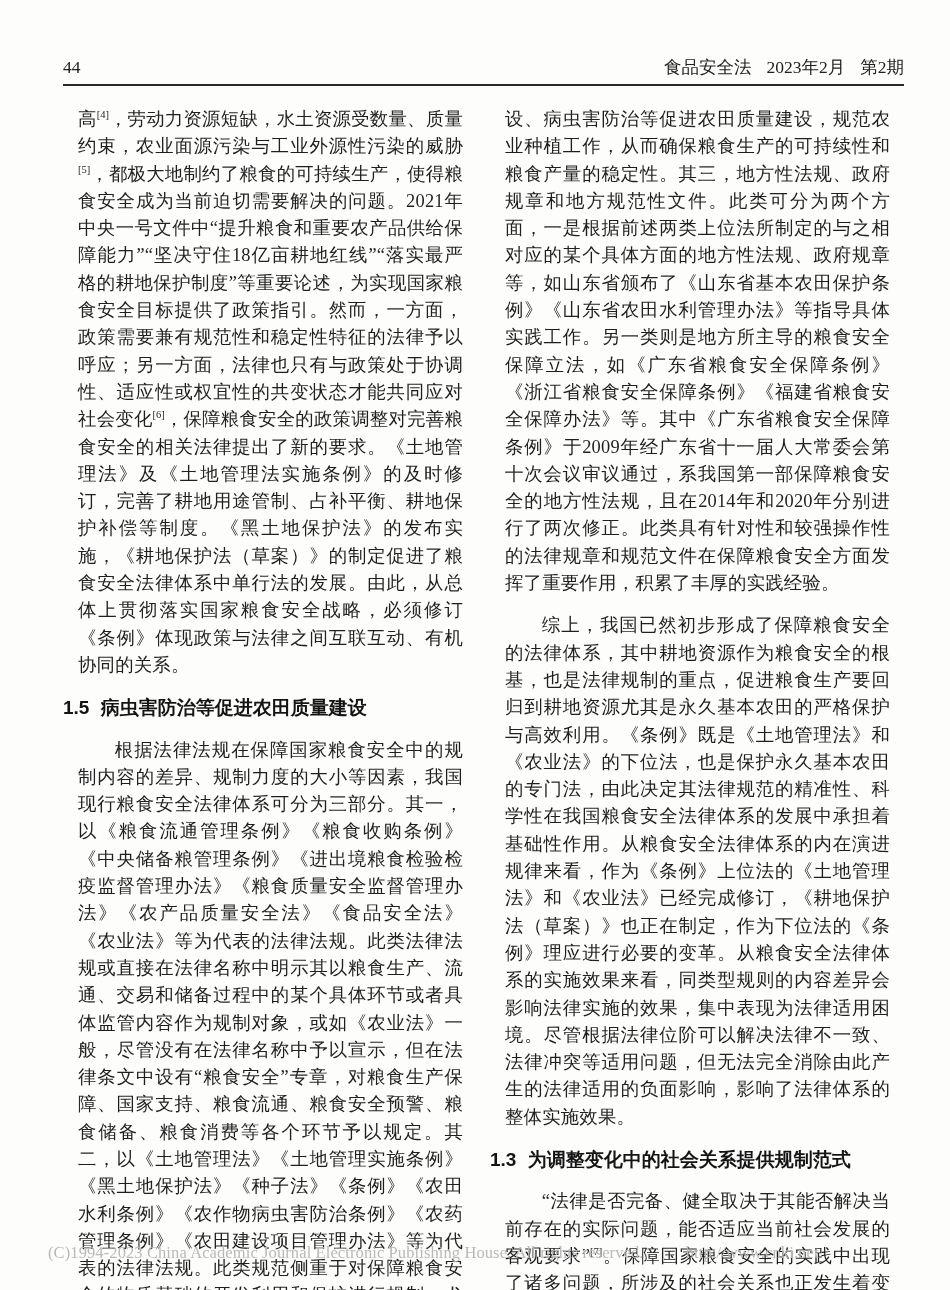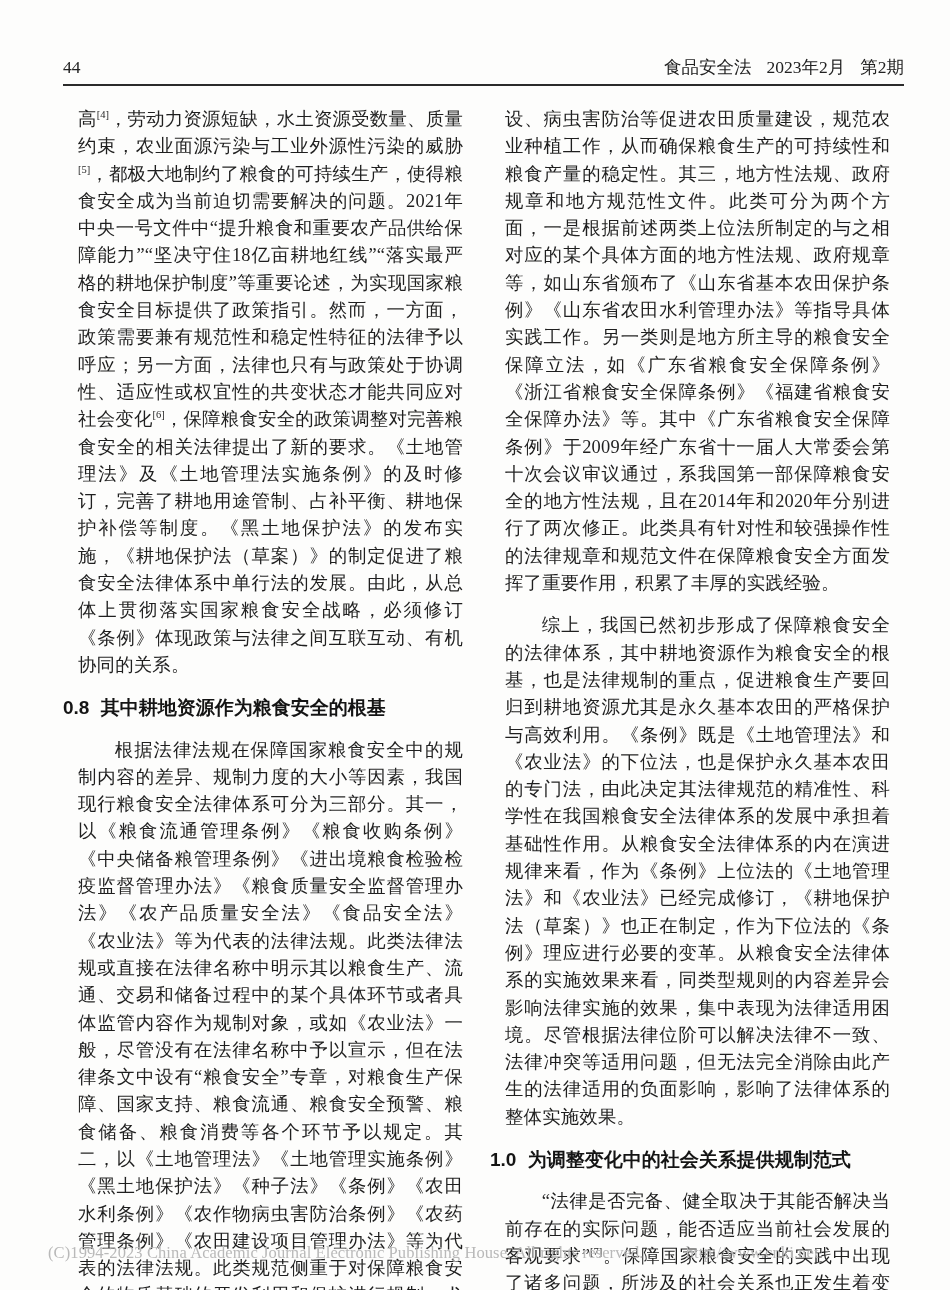--- a/index.html
+++ b/index.html
@@ -87,27 +87,27 @@
       <span>2023年2月</span>
       <span>第2期</span>
     </span>
   </div>
 
   <div class="header-rule"></div>
 
   <div class="body-columns">
     <div class="column" id="col-left">
         <p>高<sup>[4]</sup>，劳动力资源短缺，水土资源受数量、质量约束，农业面源污染与工业外源性污染的威胁<sup>[5]</sup>，都极大地制约了粮食的可持续生产，使得粮食安全成为当前迫切需要解决的问题。2021年中央一号文件中“提升粮食和重要农产品供给保障能力”“坚决守住18亿亩耕地红线”“落实最严格的耕地保护制度”等重要论述，为实现国家粮食安全目标提供了政策指引。然而，一方面，政策需要兼有规范性和稳定性特征的法律予以呼应；另一方面，法律也只有与政策处于协调性、适应性或权宜性的共变状态才能共同应对社会变化<sup>[6]</sup>，保障粮食安全的政策调整对完善粮食安全的相关法律提出了新的要求。《土地管理法》及《土地管理法实施条例》的及时修订，完善了耕地用途管制、占补平衡、耕地保护补偿等制度。《黑土地保护法》的发布实施，《耕地保护法（草案）》的制定促进了粮食安全法律体系中单行法的发展。由此，从总体上贯彻落实国家粮食安全战略，必须修订《条例》体现政策与法律之间互联互动、有机协同的关系。</p>
-        <div class="heading"><span class="num">0.8</span><span>其中耕地资源作为粮食安全的根基</span></div>
+        <div class="heading"><span class="num">1.5</span><span>病虫害防治等促进农田质量建设</span></div>
         <p class="indent">根据法律法规在保障国家粮食安全中的规制内容的差异、规制力度的大小等因素，我国现行粮食安全法律体系可分为三部分。其一，以《粮食流通管理条例》《粮食收购条例》《中央储备粮管理条例》《进出境粮食检验检疫监督管理办法》《粮食质量安全监督管理办法》《农产品质量安全法》《食品安全法》《农业法》等为代表的法律法规。此类法律法规或直接在法律名称中明示其以粮食生产、流通、交易和储备过程中的某个具体环节或者具体监管内容作为规制对象，或如《农业法》一般，尽管没有在法律名称中予以宣示，但在法律条文中设有“粮食安全”专章，对粮食生产保障、国家支持、粮食流通、粮食安全预警、粮食储备、粮食消费等各个环节予以规定。其二，以《土地管理法》《土地管理实施条例》《黑土地保护法》《种子法》《条例》《农田水利条例》《农作物病虫害防治条例》《农药管理条例》《农田建设项目管理办法》等为代表的法律法规。此类规范侧重于对保障粮食安全的物质基础的开发利用和保护进行规制，尤以水土资源和种质资源为主。通过耕地用途管制、耕地保护补偿等耕地保护制度，调整农业种植业生产结构，防范耕地“非粮化”“非农化”的风险。通过《种子法》这一关键法律优化种质资源，促进种业发展，保障种源安全和重要农产品有效供给。通过农田基础设施建</p>
       </div>
     <div class="column" id="col-right">
         <p>设、病虫害防治等促进农田质量建设，规范农业种植工作，从而确保粮食生产的可持续性和粮食产量的稳定性。其三，地方性法规、政府规章和地方规范性文件。此类可分为两个方面，一是根据前述两类上位法所制定的与之相对应的某个具体方面的地方性法规、政府规章等，如山东省颁布了《山东省基本农田保护条例》《山东省农田水利管理办法》等指导具体实践工作。另一类则是地方所主导的粮食安全保障立法，如《广东省粮食安全保障条例》《浙江省粮食安全保障条例》《福建省粮食安全保障办法》等。其中《广东省粮食安全保障条例》于2009年经广东省十一届人大常委会第十次会议审议通过，系我国第一部保障粮食安全的地方性法规，且在2014年和2020年分别进行了两次修正。此类具有针对性和较强操作性的法律规章和规范文件在保障粮食安全方面发挥了重要作用，积累了丰厚的实践经验。</p>
         <p class="indent">综上，我国已然初步形成了保障粮食安全的法律体系，其中耕地资源作为粮食安全的根基，也是法律规制的重点，促进粮食生产要回归到耕地资源尤其是永久基本农田的严格保护与高效利用。《条例》既是《土地管理法》和《农业法》的下位法，也是保护永久基本农田的专门法，由此决定其法律规范的精准性、科学性在我国粮食安全法律体系的发展中承担着基础性作用。从粮食安全法律体系的内在演进规律来看，作为《条例》上位法的《土地管理法》和《农业法》已经完成修订，《耕地保护法（草案）》也正在制定，作为下位法的《条例》理应进行必要的变革。从粮食安全法律体系的实施效果来看，同类型规则的内容差异会影响法律实施的效果，集中表现为法律适用困境。尽管根据法律位阶可以解决法律不一致、法律冲突等适用问题，但无法完全消除由此产生的法律适用的负面影响，影响了法律体系的整体实施效果。</p>
-        <div class="heading"><span class="num">1.0</span><span>为调整变化中的社会关系提供规制范式</span></div>
+        <div class="heading"><span class="num">1.3</span><span>为调整变化中的社会关系提供规制范式</span></div>
         <p class="indent">“法律是否完备、健全取决于其能否解决当前存在的实际问题，能否适应当前社会发展的客观要求”<sup>[7]</sup>。保障国家粮食安全的实践中出现了诸多问题，所涉及的社会关系也正发生着变化，法律必须进行必要的变革，为调整变化中的社会关系提供规制范式。以“田长制”为例，各个地方政府为解决耕地保护的监管责任问题，借鉴“河长制”探索建立了“田长制”。浙江、天津、山东、北京、海南、黑龙江、广西、安徽、吉林、四川等省市已全面推行“田长制”并出台了相关的实施</p>
       </div>
   </div>
 
   <div class="footer-row">
     <span>(C)1994-2023 China Academic Journal Electronic Publishing House. All rights reserved.</span>
     <span class="url">http://www.cnki.net</span>
   </div>
 
 </div>

